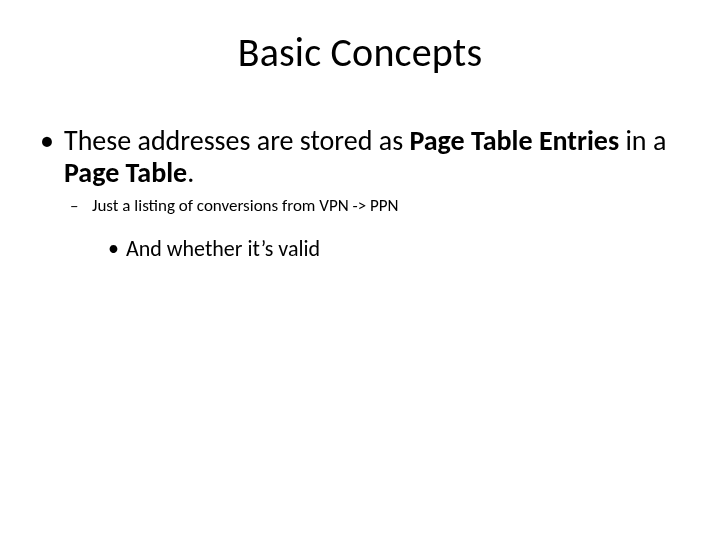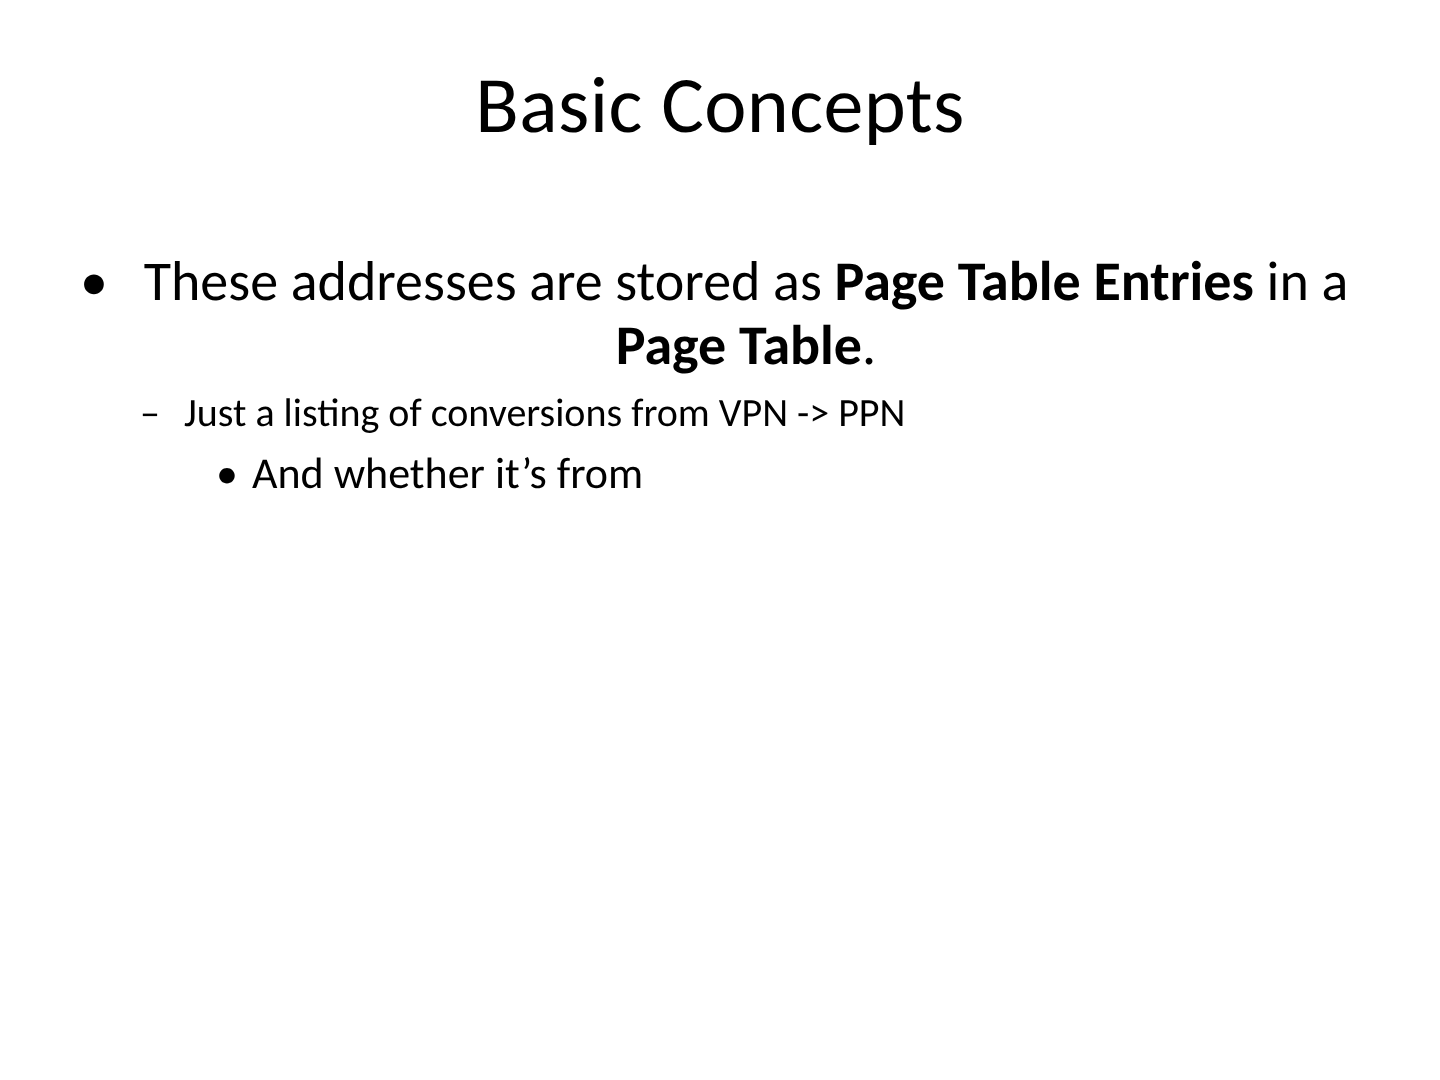--- a/index.html
+++ b/index.html
@@ -1,21 +1,21 @@
 <!DOCTYPE html>
 <html><head>
 <meta charset="utf-8">
 <style>
   * { margin: 0; padding: 0; box-sizing: border-box; }
   html, body { width: 720px; height: 540px; background: #fff; font-family: Calibri, "Segoe UI", Arial, sans-serif; color: #000; }
   .slide { width: 720px; height: 439px; position: relative; padding: 24px 38px 0 38px; border-radius: 31px; }
   .title { font-size: 40px; font-weight: 400; text-align: center; margin-top: 4px; margin-bottom: 48px; letter-spacing: 0.2px; }
-  .b1 { font-size: 28px; line-height: 1.16; margin-bottom: 6px; padding-left: 26px; position: relative; text-align: center; }
+  .b1 { font-size: 28px; line-height: 1.16; margin-bottom: 6px; padding-left: 26px; position: relative; }
   .b1::before { content: "•"; position: absolute; left: 2px; top: 0; }
-  .b2 { font-size: 20px; line-height: 1.18; margin-top: 4px; margin-bottom: 4px; padding-left: 54px; position: relative; }
+  .b2 { font-size: 17px; line-height: 1.18; margin-top: 4px; margin-bottom: 20px; padding-left: 54px; position: relative; }
   .b2::before { content: "–"; position: absolute; left: 32px; top: 0; }
   .b3 { font-size: 22px; line-height: 1.2; padding-left: 88px; position: relative; }
   .b3::before { content: "•"; position: absolute; left: 70px; top: 0; }
   .bold { font-weight: 700; }
   .gap { height: 36px; }
 </style>
 </head>
 <body>
 
 <div class="slide">
@@ -23,18 +23,18 @@
 
   <div class="b1">
     <span>These addresses are stored as </span><span class="bold">Page Table Entries</span><span> in a </span><span class="bold">Page Table</span><span>.</span>
   </div>
 
   <div class="b2">
     <span>Just a listing of conversions from VPN -&gt; PPN</span>
   </div>
 
   <div class="b3">
-    <span>And whether it’s from</span>
+    <span>And whether it’s valid</span>
   </div>
 
   <div class="gap"></div>
 
 </div>
 
 </body></html>

